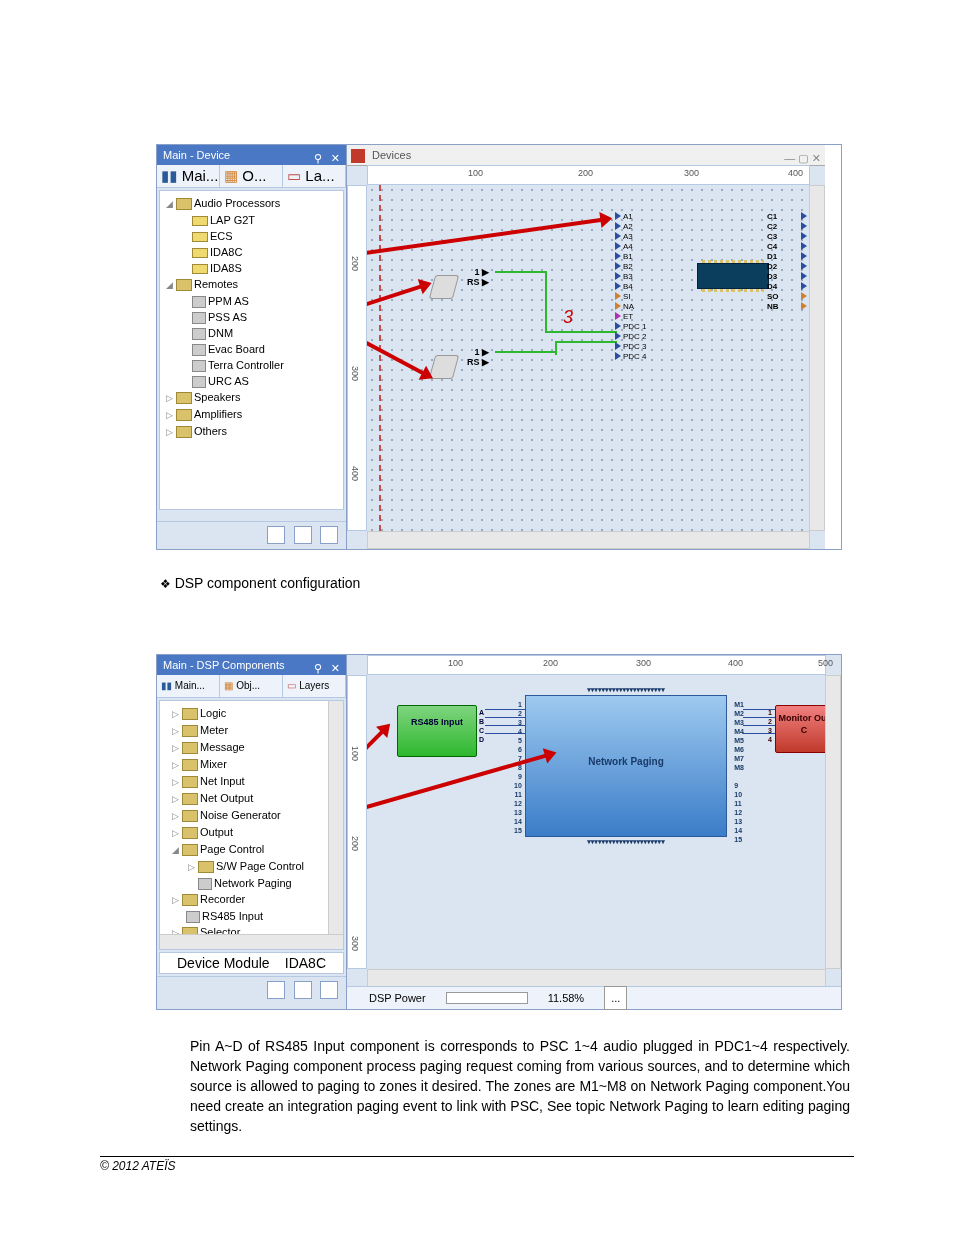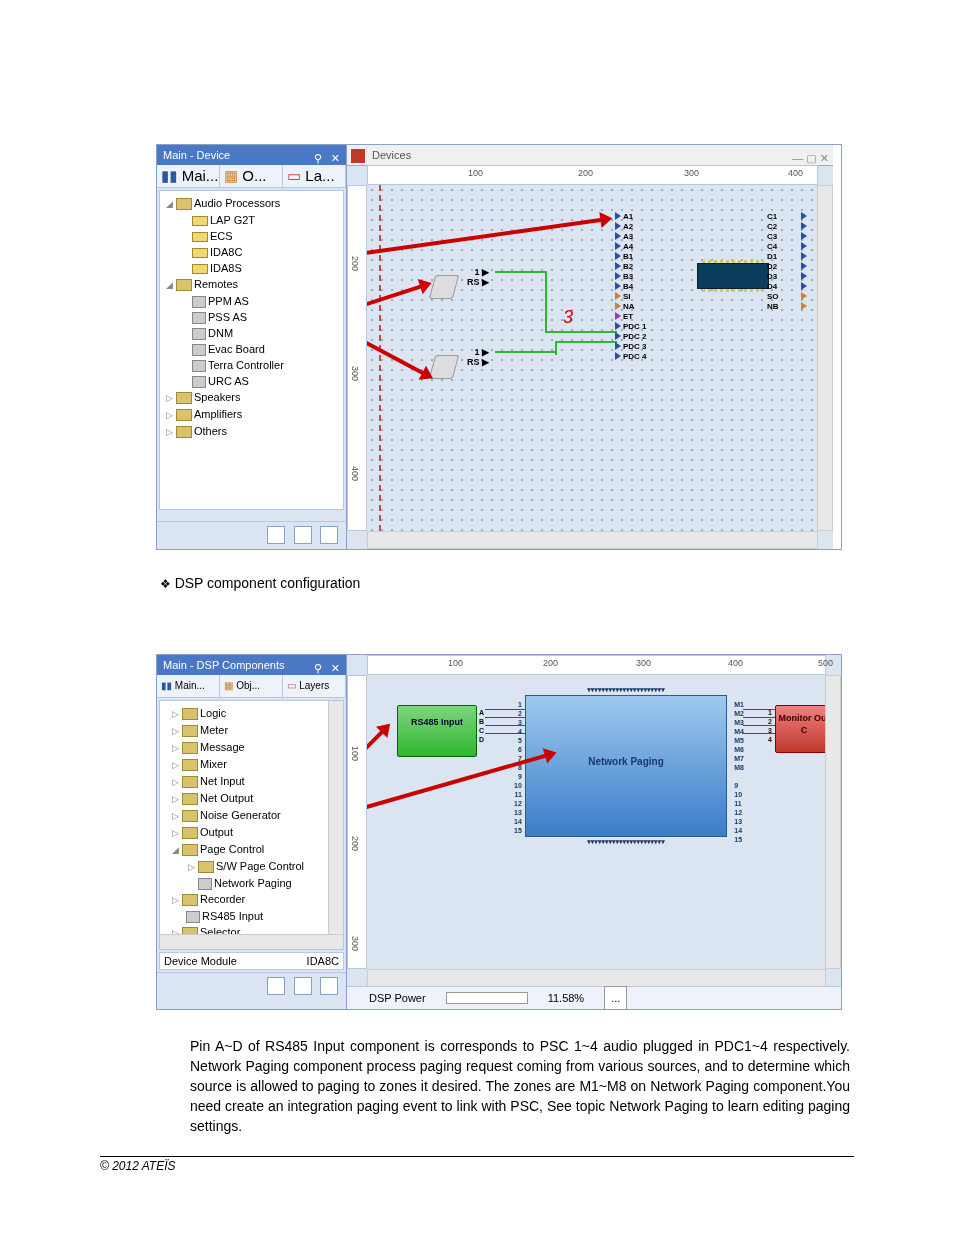--- a/index.html
+++ b/index.html
@@ -21,21 +21,21 @@
 .s1-left .tree{background:#fff;margin:2px;height:310px;overflow:hidden;font-size:11px;padding:4px 2px;border:1px solid #b7c8e2}
 .treeline{white-space:nowrap;line-height:16px}
 .ind{display:inline-block}
 .tri{color:#888;font-size:9px;display:inline-block;width:10px}
 .foldericon{display:inline-block;width:14px;height:10px;background:#d9c26a;border:1px solid #a08a3a;margin-right:2px;vertical-align:middle}
 .chipicon{display:inline-block;width:14px;height:8px;background:#f0d96f;border:1px solid #a08a3a;margin-right:2px;vertical-align:middle}
 .miscicon{display:inline-block;width:12px;height:10px;background:#ccc;border:1px solid #888;margin-right:2px;vertical-align:middle}
 .s1-left .btoolbar{position:absolute;left:0;bottom:0;right:0;height:28px;background:#dbe5f1;border-top:1px solid #b7c8e2;text-align:right;padding:4px 8px;box-sizing:border-box}
 .tb-ico{display:inline-block;width:16px;height:16px;border:1px solid #8aa0c8;background:#fff;margin-left:4px}
 
-.s1-right{position:absolute;left:190px;top:0;right:8px;height:100%;background:#dbe5f1}
+.s1-right{position:absolute;left:190px;top:0;right:16px;height:100%;background:#dbe5f1}
 .s1-right .titlebar2{height:20px;background:#f0f0f0;border-bottom:1px solid #aaa;font-size:11px;line-height:20px;padding-left:4px;position:relative;color:#555}
 .s1-right .titlebar2 .ico{display:inline-block;width:14px;height:14px;background:#c0392b;vertical-align:middle;margin-right:4px}
 .s1-right .titlebar2 .winbtns{position:absolute;right:4px;top:3px;font-size:11px;color:#888}
 .ruler-h{position:absolute;left:20px;top:20px;right:15px;height:18px;background:#fff;border:1px solid #b7c8e2;font-size:9px}
 .ruler-h span{position:absolute;top:2px;font-size:9px;color:#555}
 .ruler-h .rt1{left:100px}.ruler-h .rt2{left:210px}.ruler-h .rt3{left:316px}.ruler-h .rt4{left:420px}
 .ruler-v{position:absolute;left:0;top:40px;width:18px;bottom:18px;background:#fff;border:1px solid #b7c8e2;font-size:9px}
 .ruler-v span{position:absolute;left:2px;writing-mode:vertical-rl;font-size:9px;color:#555}
 .ruler-v .rv1{top:70px}.ruler-v .rv2{top:180px}.ruler-v .rv3{top:280px}
 .s1-canvas{position:absolute;left:20px;top:40px;right:15px;bottom:18px;background:#dbe5f1;background-image:radial-gradient(#9ab 1px,transparent 1px);background-size:10px 10px;overflow:hidden}
@@ -44,42 +44,42 @@
 
 .dashedline{position:absolute;left:12px;top:0;bottom:0;border-left:2px dashed #c0504d}
 .mic{position:absolute;width:30px;height:30px}
 .mic .body{width:22px;height:22px;background:#ddd;border:1px solid #999;transform:skewX(-15deg);border-radius:3px}
 .miclabel{position:absolute;font-size:9px;font-weight:bold;line-height:10px;text-align:right}
 .iobox{position:absolute;width:40px;height:110px}
 .iobox .row{height:10px;display:flex;align-items:center}
 .iobox .arrow{width:0;height:0;border-top:4px solid transparent;border-bottom:4px solid transparent;border-left:6px solid #2a4ea2;margin-right:2px}
 .iobox .arrow.mag{border-left-color:#b030b0}
 .iobox .arrow.orn{border-left-color:#d08030}
-.iobox .lbl{font-size:8px;font-weight:bold}
+.iobox .lbl{font-size:8px;font-weight:normal}
 .iobox2{position:absolute;width:40px;height:110px}
 .iobox2 .row{height:10px;display:flex;align-items:center;justify-content:space-between}
 .iobox2 .lbl{font-size:8px;font-weight:bold;margin-right:2px}
 .iobox2 .arrow{width:0;height:0;border-top:4px solid transparent;border-bottom:4px solid transparent;border-left:6px solid #2a4ea2}
 .iobox2 .arrow.orn{border-left-color:#d08030}
 .chip{position:absolute;width:70px;height:24px;background:#0b3d5c;border:1px solid #052338}
 .chip::before,.chip::after{content:"";position:absolute;left:4px;right:4px;height:3px;background:repeating-linear-gradient(90deg,#d9c26a 0 3px,transparent 3px 6px)}
 .chip::before{top:-4px}.chip::after{bottom:-4px}
 .greenwire{position:absolute;border:1px solid #2eb82e}
 .redarrow{position:absolute;background:#c00;transform-origin:left center}
 .redarrow::after{content:"";position:absolute;right:-10px;top:-6px;width:0;height:0;border-top:8px solid transparent;border-bottom:8px solid transparent;border-left:12px solid #c00}
 .rednum{position:absolute;color:#c00;font-size:18px;font-weight:normal;font-style:italic}
 
 .s2-left{position:absolute;left:0;top:0;width:190px;height:100%;background:#dbe5f1;border-right:1px solid #8aa0c8;box-sizing:border-box}
 .s2-left .titlebar{height:20px;background:#4a78c4;color:#fff;font-size:11px;line-height:20px;padding:0 6px;position:relative}
 .s2-left .tabs{height:22px;background:#eef3fb;border-bottom:1px solid #b7c8e2;font-size:10px;display:flex}
 .s2-left .tabs .tab{flex:1;border-right:1px solid #b7c8e2;line-height:22px;padding-left:4px;white-space:nowrap;overflow:hidden}
 .s2-left .tree{background:#fff;margin:2px;height:240px;overflow:hidden;font-size:11px;padding:4px 2px;border:1px solid #b7c8e2;position:relative}
 .s2-left .tree .vscroll{position:absolute;right:0;top:0;bottom:14px;width:14px;background:#e8e8e8;border-left:1px solid #ccc}
 .s2-left .tree .hscroll{position:absolute;left:0;bottom:0;right:0;height:14px;background:#e8e8e8;border-top:1px solid #ccc}
-.devmod{margin:2px;font-size:11px;padding:2px 4px;border:1px solid #b7c8e2;background:#fff;display:flex;justify-content:space-between}
+.devmod{margin:2px;font-size:14px;padding:2px 17px;border:1px solid #b7c8e2;background:#fff;display:flex;justify-content:space-between}
 .s2-left .btoolbar{height:28px;background:#dbe5f1;border-top:1px solid #b7c8e2;text-align:right;padding:4px 8px;box-sizing:border-box}
 
 .s2-right{position:absolute;left:190px;top:0;right:0;bottom:22px;background:#dbe5f1}
 .ruler2-h{position:absolute;left:20px;top:0;right:15px;height:18px;background:#fff;border:1px solid #b7c8e2;font-size:9px}
 .ruler2-h span{position:absolute;top:2px;font-size:9px;color:#555}
 .ruler2-h .r1{left:80px}.ruler2-h .r2{left:175px}.ruler2-h .r3{left:268px}.ruler2-h .r4{left:360px}.ruler2-h .r5{left:450px}
 .ruler2-v{position:absolute;left:0;top:20px;width:18px;bottom:18px;background:#fff;border:1px solid #b7c8e2;font-size:9px}
 .ruler2-v span{position:absolute;left:2px;writing-mode:vertical-rl;font-size:9px;color:#555}
 .ruler2-v .v1{top:70px}.ruler2-v .v2{top:160px}.ruler2-v .v3{top:260px}
 .s2-canvas{position:absolute;left:20px;top:20px;right:15px;bottom:18px;background:#dbe5f1;overflow:hidden}

